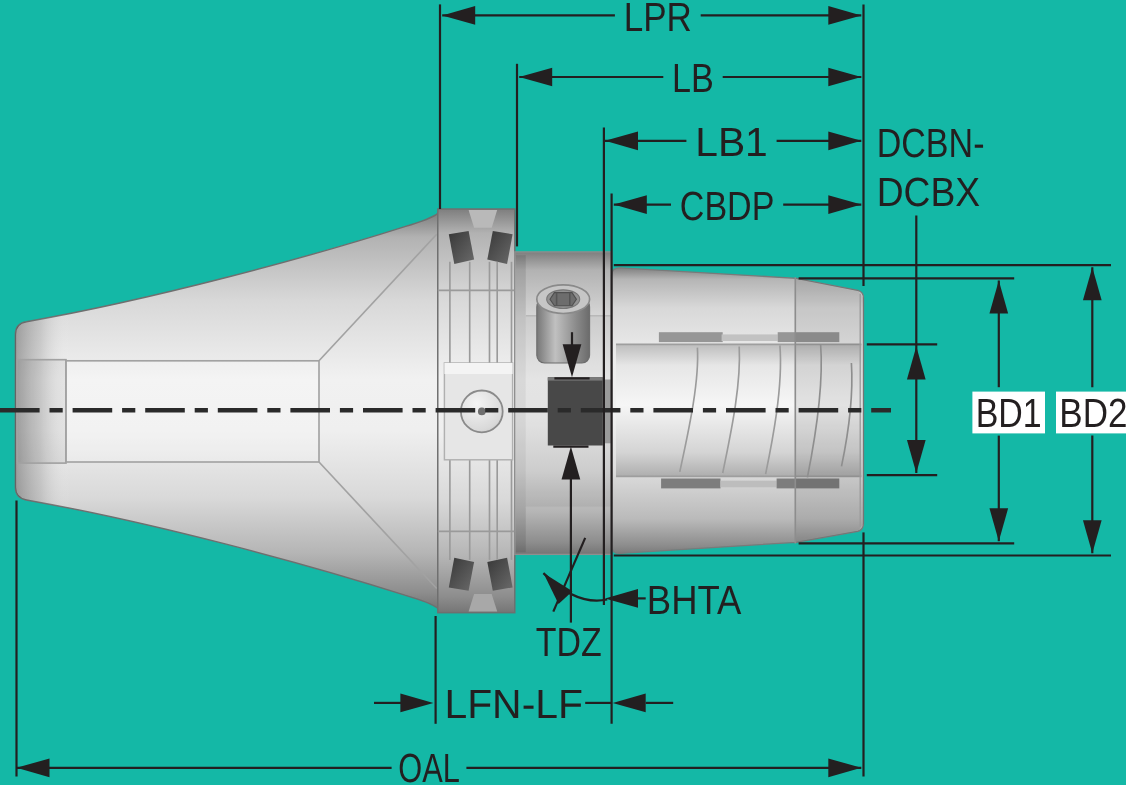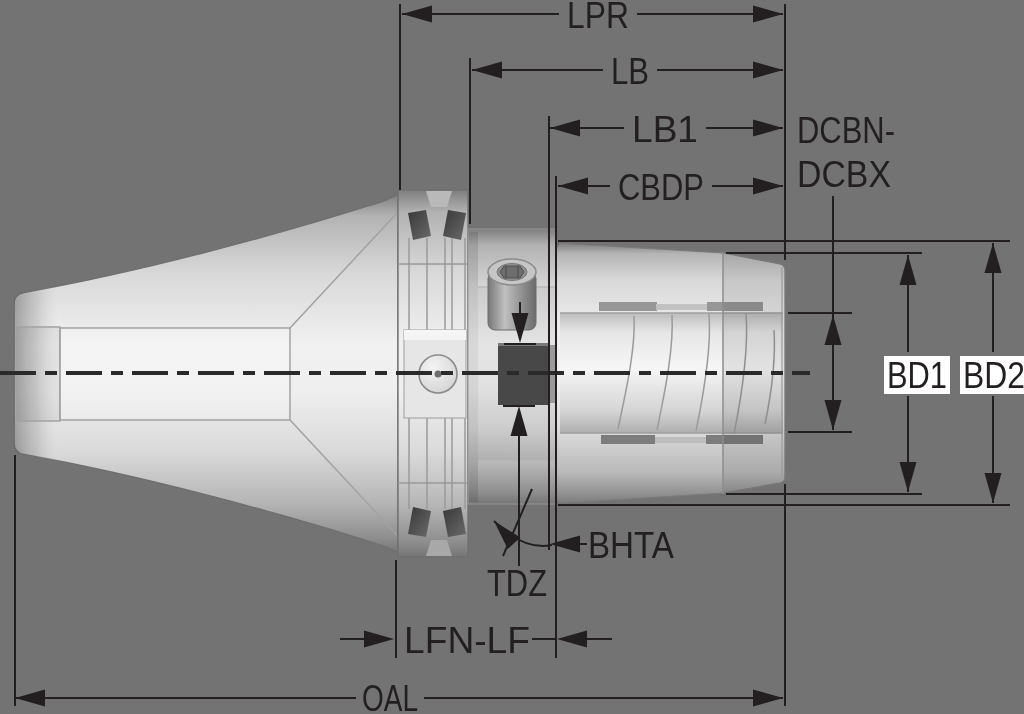--- a/index.html
+++ b/index.html
@@ -1,16 +1,16 @@
 <!DOCTYPE html>
 <html><head>
 <meta charset="utf-8">
 <style>
   html,body{margin:0;padding:0;background:#ffffff;}
-  .stage{position:relative;width:1024px;height:714px;background:#737373;overflow:hidden;}
+  .stage{position:relative;width:1024px;height:714px;background:#14b8a6;overflow:hidden;}
   svg{display:block;}
   text{font-family:"Liberation Sans","DejaVu Sans",sans-serif;font-size:37px;font-weight:normal;}
 </style>
 </head>
 <body>
 
 <div class="stage">
 <svg width="1024" height="714" viewBox="0 0 1024 714">
   <defs>
     <path id="ah" d="M0,0 L30,-8.5 L30,8.5 Z"></path>

